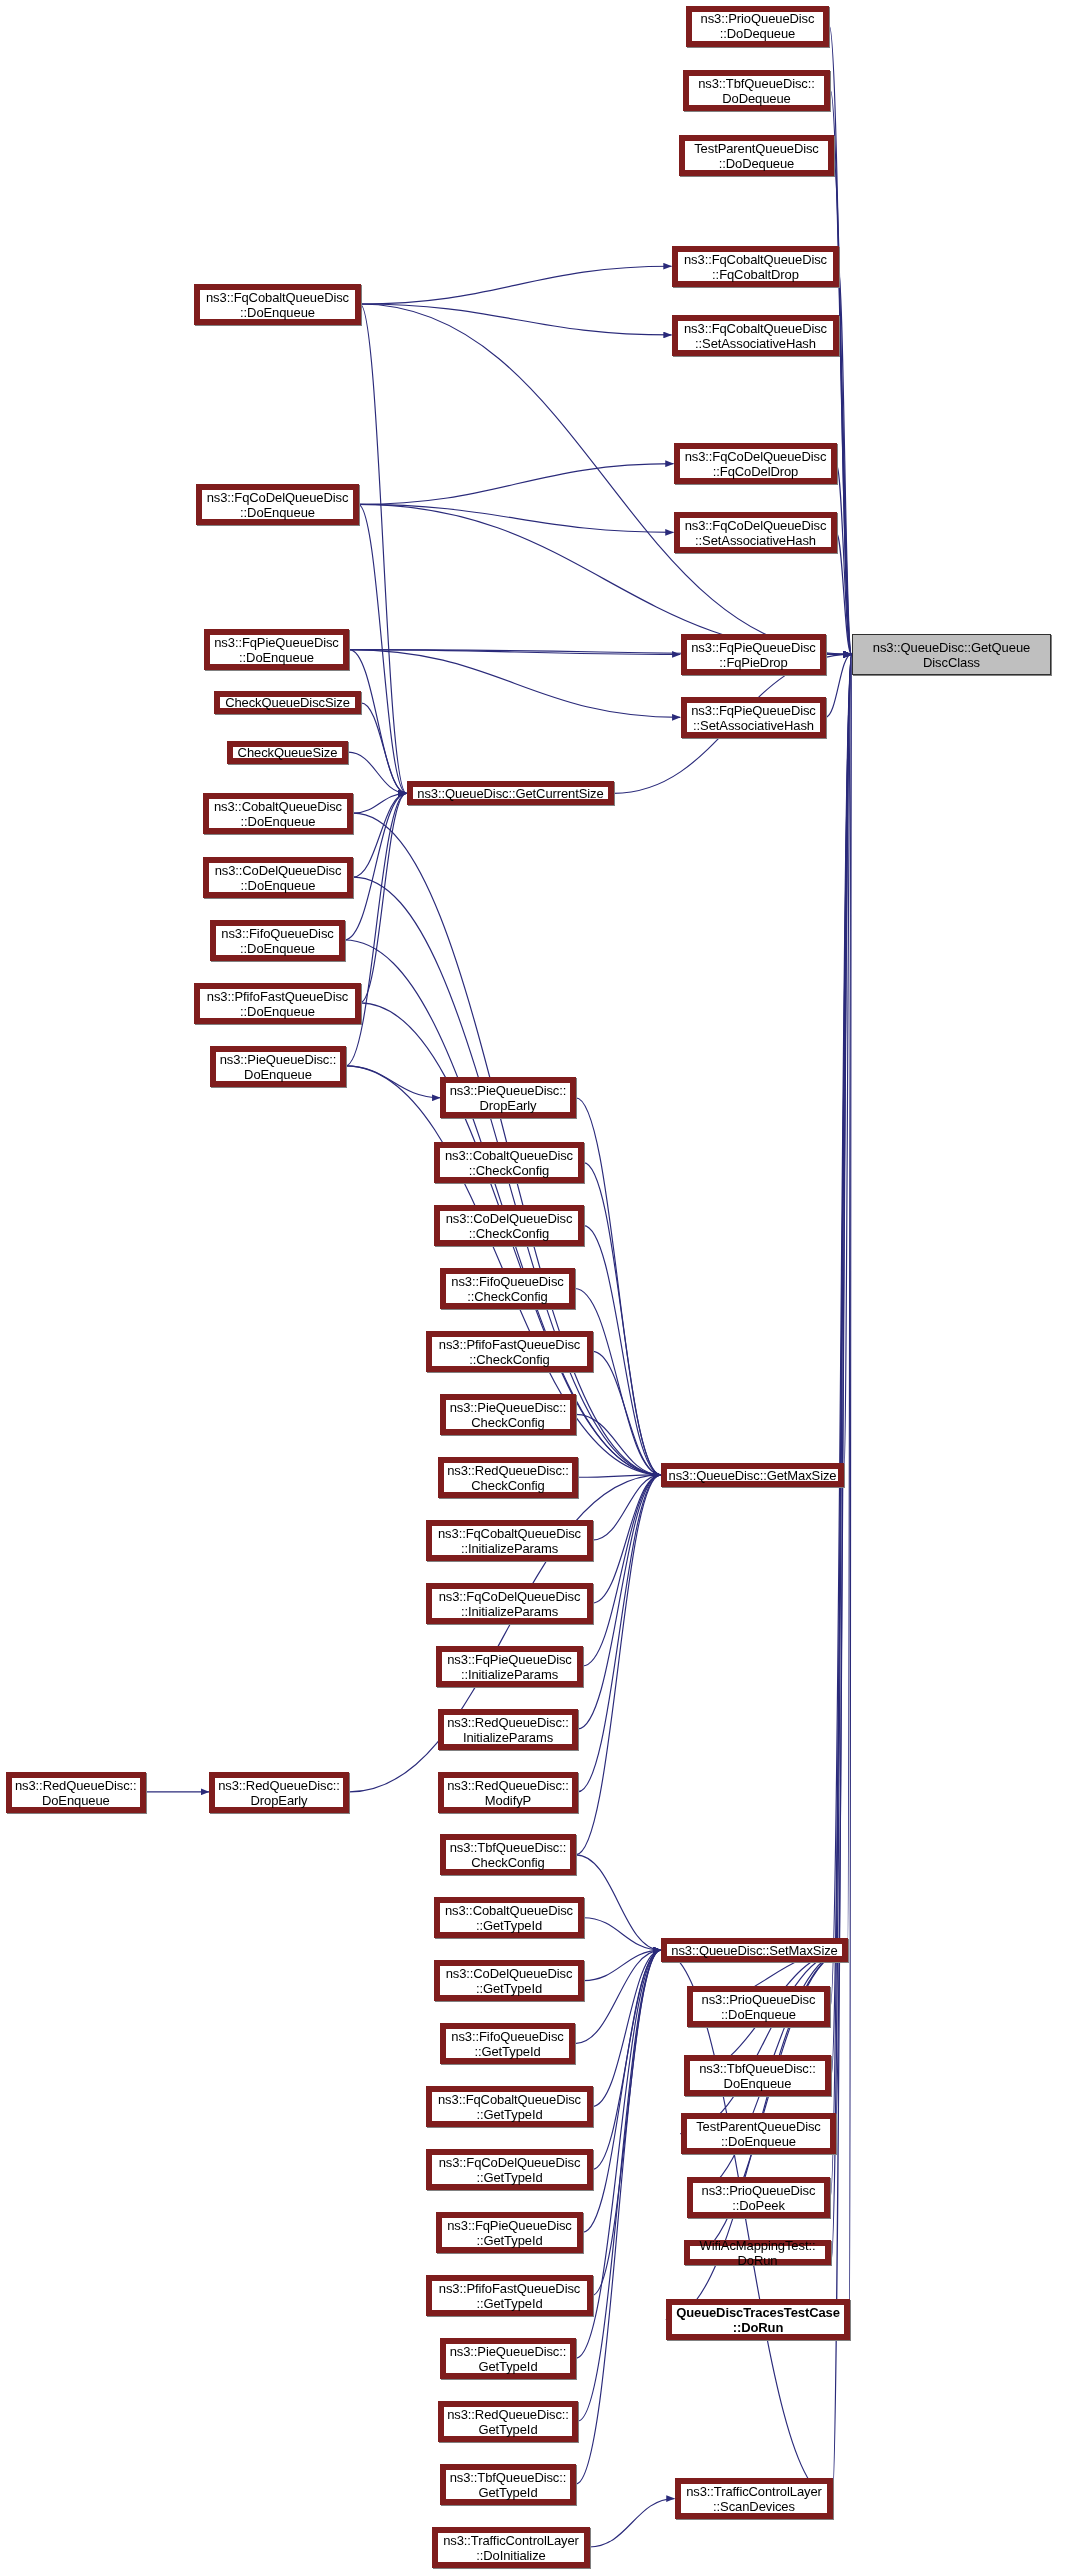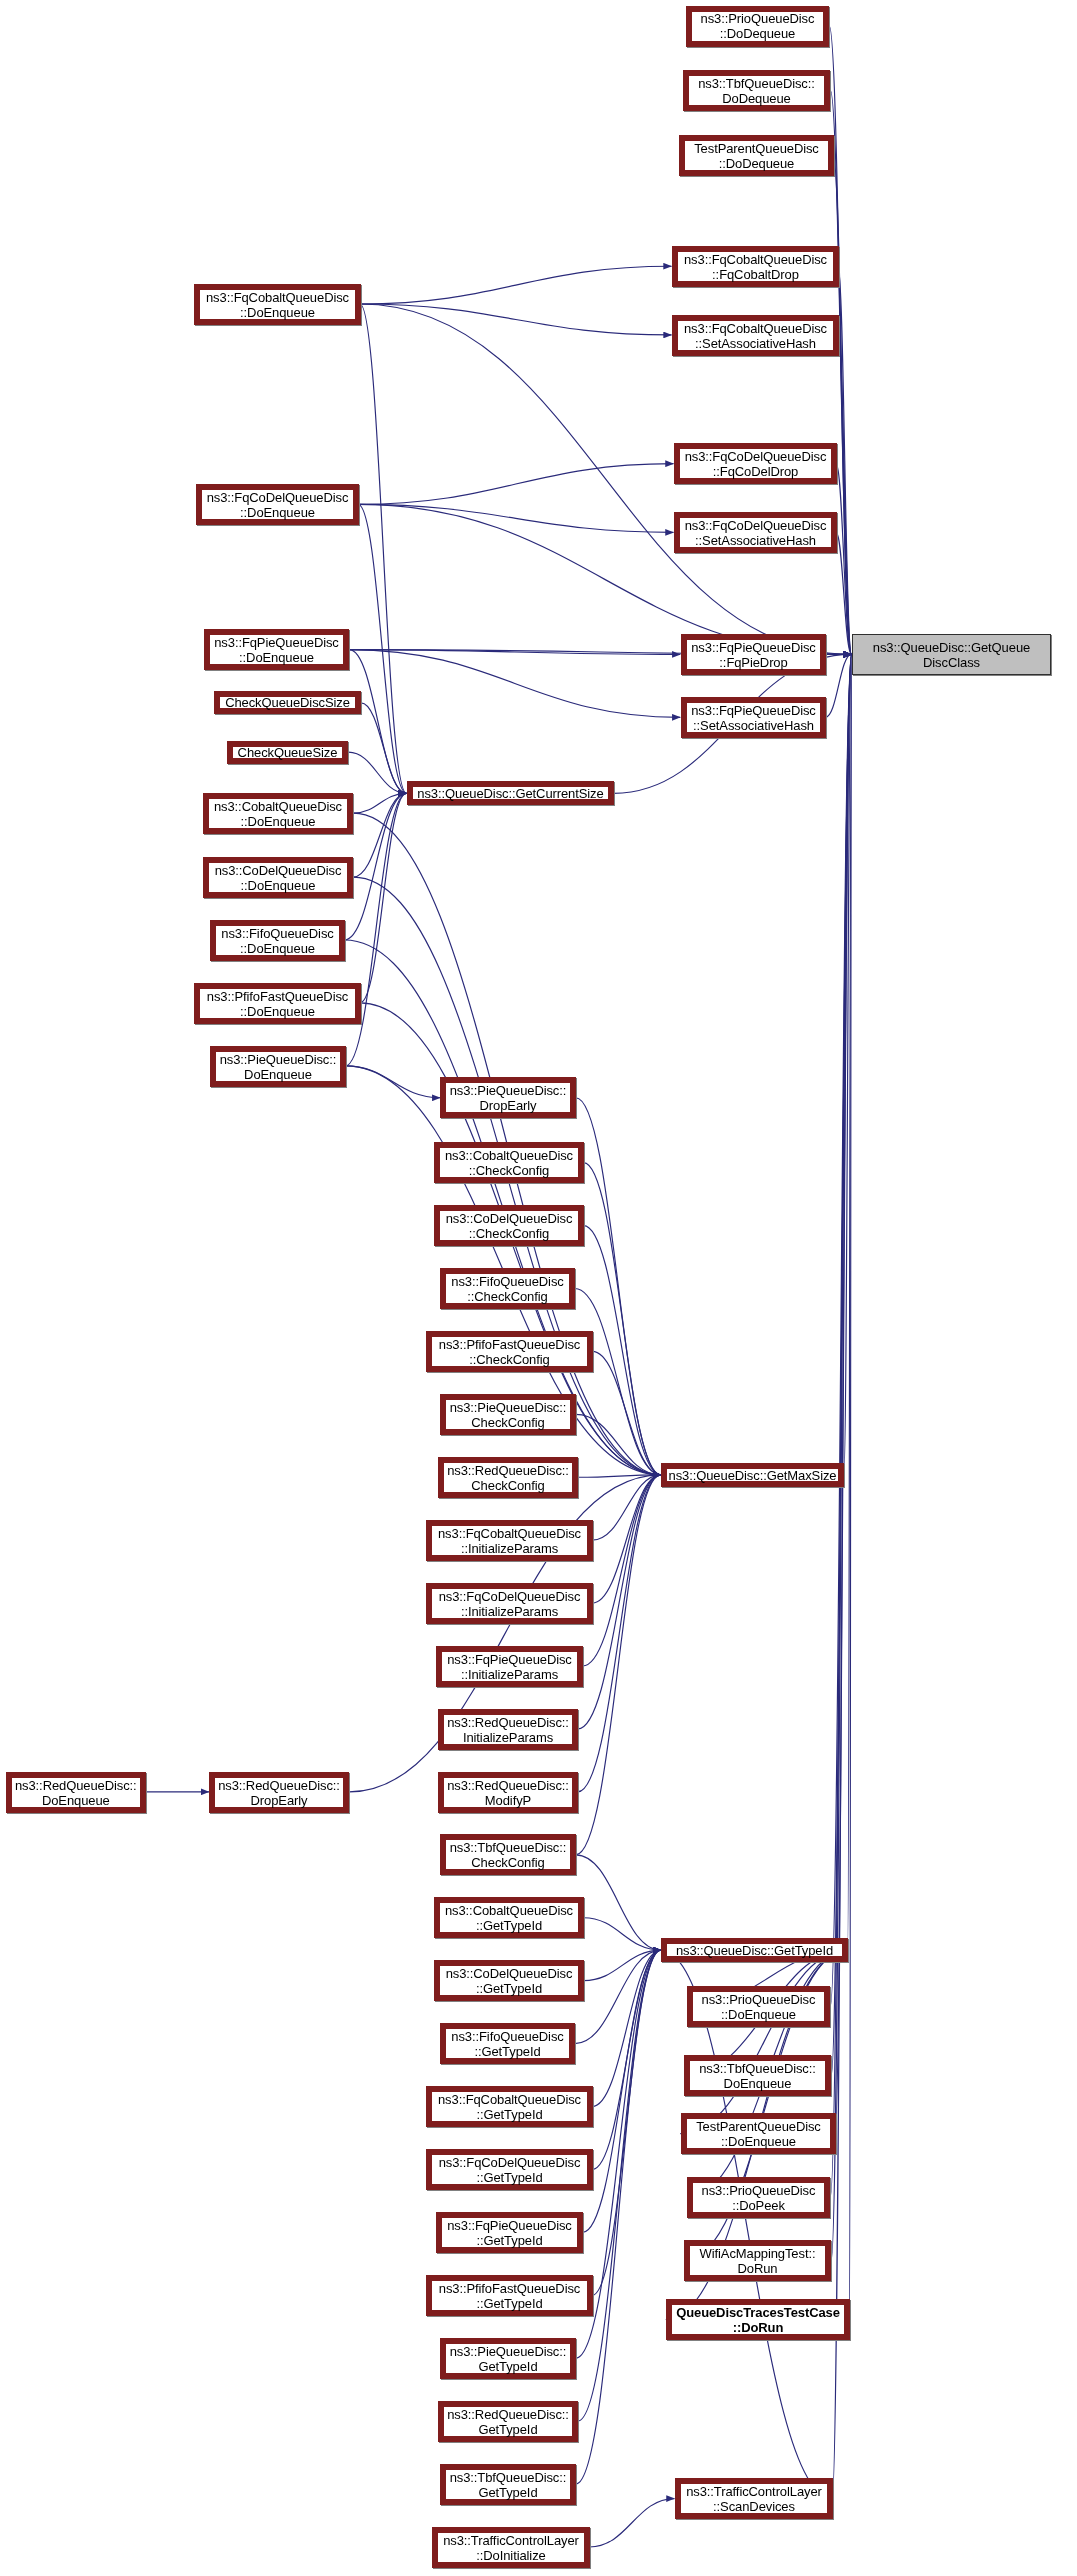--- a/index.html
+++ b/index.html
@@ -274,39 +274,39 @@
       </div>
       <div class="node" style="left: 440px; top: 2464px; width: 136px; height: 41px;">
         <span>ns3::TbfQueueDisc::
 GetTypeId</span>
       </div>
       <div class="node" style="left: 432px; top: 2527px; width: 158px; height: 41px;">
         <span>ns3::TrafficControlLayer
 ::DoInitialize</span>
       </div>
       <div class="node" style="left: 661px; top: 1938px; width: 187px; height: 24px;">
-        <span>ns3::QueueDisc::GetTypeId</span>
+        <span>ns3::QueueDisc::SetMaxSize</span>
       </div>
       <div class="node" style="left: 687px; top: 1986px; width: 143px; height: 41px;">
         <span>ns3::PrioQueueDisc
 ::DoEnqueue</span>
       </div>
       <div class="node" style="left: 684px; top: 2055px; width: 147px; height: 41px;">
         <span>ns3::TbfQueueDisc::
 DoEnqueue</span>
       </div>
       <div class="node" style="left: 681px; top: 2113px; width: 155px; height: 41px;">
         <span>TestParentQueueDisc
 ::DoEnqueue</span>
       </div>
       <div class="node" style="left: 687px; top: 2177px; width: 143px; height: 41px;">
         <span>ns3::PrioQueueDisc
 ::DoPeek</span>
       </div>
-      <div class="node" style="left: 684px; top: 2240px; width: 147px; height: 41px;">
+      <div class="node" style="left: 684px; top: 2240px; width: 147px; height: 25px;">
         <span>WifiAcMappingTest::
 DoRun</span>
       </div>
       <div class="node" style="left: 666px; top: 2299px; width: 184px; height: 41px; font-weight: bold;">
         <span>QueueDiscTracesTestCase
 ::DoRun</span>
       </div>
       <div class="node" style="left: 675px; top: 2478px; width: 158px; height: 41px;">
         <span>ns3::TrafficControlLayer
 ::ScanDevices</span>

